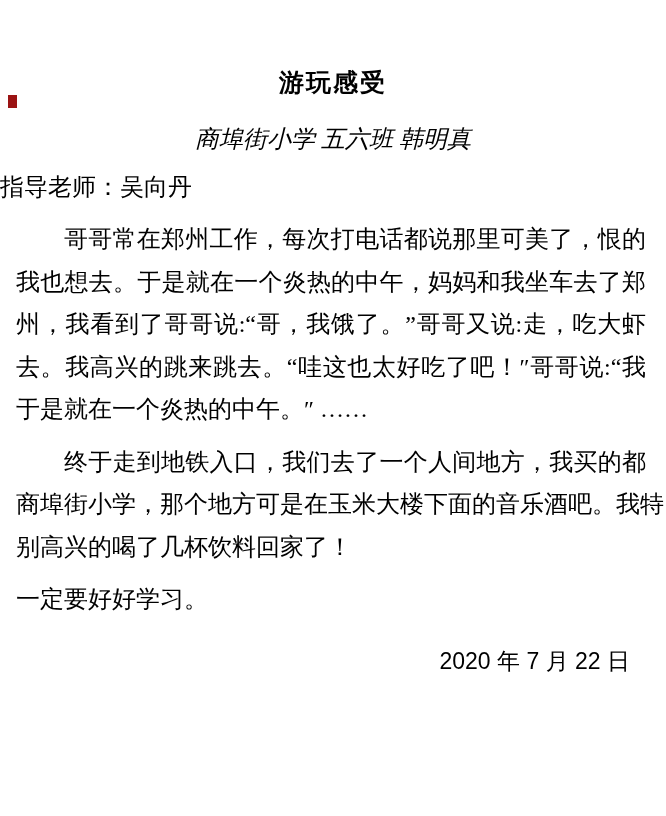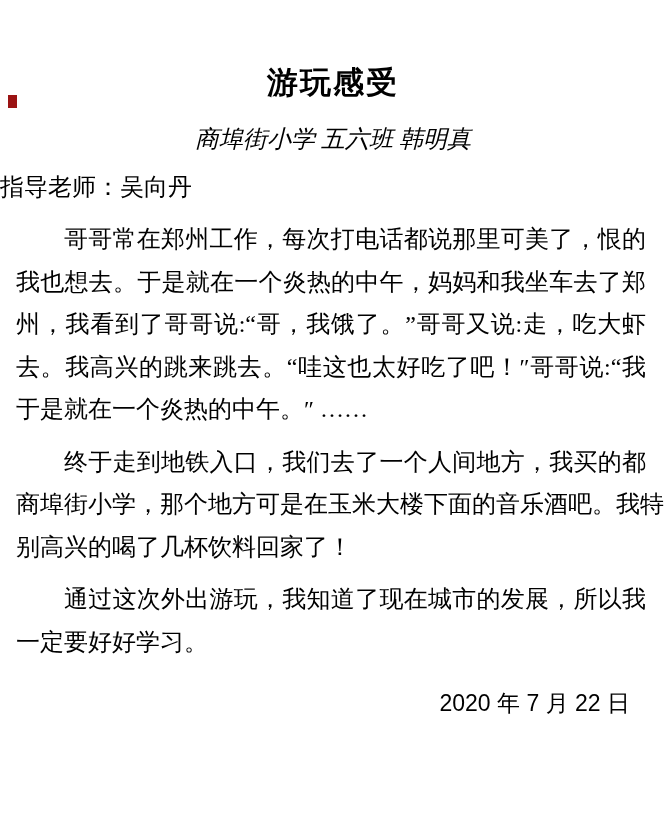--- a/index.html
+++ b/index.html
@@ -22,21 +22,21 @@
   }
   .corner-mark {
     position: absolute;
     left: 8px;
     top: 33px;
     width: 9px;
     height: 13px;
   }
   .title {
     margin: 62px 0 0 0;
-    font-size: 31px;
+    font-size: 25px;
     line-height: 42px;
     font-weight: 700;
     text-align: center;
     letter-spacing: 2px;
   }
   .byline {
     margin-top: 18px;
     font-size: 24px;
     line-height: 34px;
     text-align: center;
@@ -92,18 +92,17 @@
         <div class="line">州，我看到了哥哥说:“哥，我饿了。”哥哥又说:走，吃大虾</div>
         <div class="line">去。我高兴的跳来跳去。“哇这也太好吃了吧！″哥哥说:“我</div>
         <div class="line last">于是就在一个炎热的中午。″ ……</div>
       </div>
       <div class="para">
         <div class="line first">终于走到地铁入口，我们去了一个人间地方，我买的都</div>
         <div class="line">商埠街小学，那个地方可是在玉米大楼下面的音乐酒吧。我特</div>
         <div class="line last">别高兴的喝了几杯饮料回家了！</div>
       </div>
       <div class="para">
-        <div class="line first">通过这次外出游玩，我知道了现在城市的发展，所以我</div>
         <div class="line last">一定要好好学习。</div>
       </div>
     </div>
   <div class="date">2020 年 7 月 22 日</div>
 </div>
 
 </body></html>

